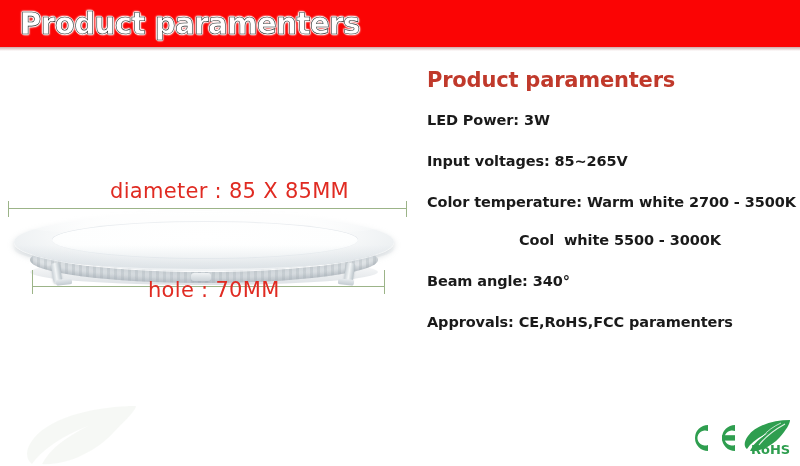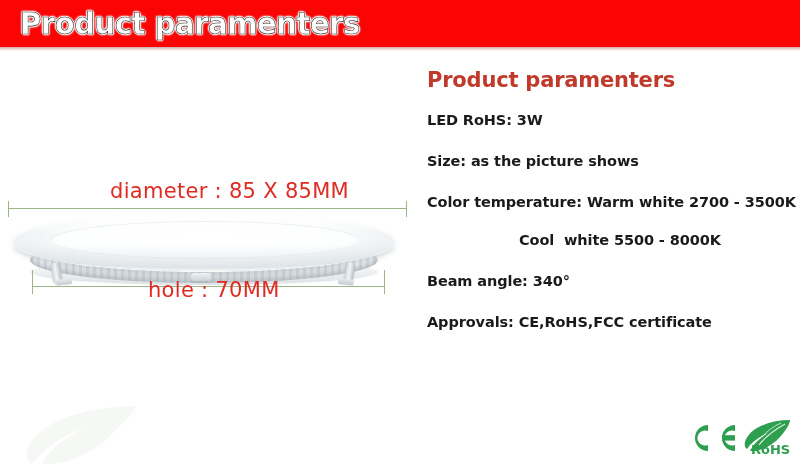--- a/index.html
+++ b/index.html
@@ -207,26 +207,26 @@
 
     <div class="grule h" style="left:32px;top:231px;width:353px;"></div>
     <div class="grule v" style="left:32px;top:215px;height:24px;"></div>
     <div class="grule v" style="left:384px;top:215px;height:24px;"></div>
 
     <div class="dim-label hole">hole :  70MM</div>
   </div>
 
   <div class="spec">
     <div class="spec-title">Product paramenters</div>
-    <div class="spec-line">LED RoHS: 3W</div>
-    <div class="spec-line">Size: as the picture shows</div>
+    <div class="spec-line">LED Power: 3W</div>
+    <div class="spec-line">Input voltages: 85~265V</div>
     <div class="spec-line tight">Color temperature: Warm white 2700 - 3500K</div>
-    <div class="spec-line indent">Cool  white 5500 - 8000K</div>
+    <div class="spec-line indent">Cool  white 5500 - 3000K</div>
     <div class="spec-line">Beam angle: 340°</div>
-    <div class="spec-line">Approvals: CE,RoHS,FCC certificate</div>
+    <div class="spec-line">Approvals: CE,RoHS,FCC paramenters</div>
   </div>
 
   <div class="certs">
     <svg class="ce-mark" width="50" height="34" viewBox="0 0 50 34">
 
       <path d="M22 4 A13 13 0 1 0 22 30 L22 24 A7.6 7.6 0 1 1 22 10 Z" fill="#2e9e4f"></path>
 
       <path d="M49 4 A13 13 0 1 0 49 30 L49 24 A7.6 7.6 0 1 1 49 10 Z" fill="#2e9e4f"></path>
       <rect x="36" y="14.2" width="13" height="5.4" fill="#2e9e4f"></rect>
     </svg>

